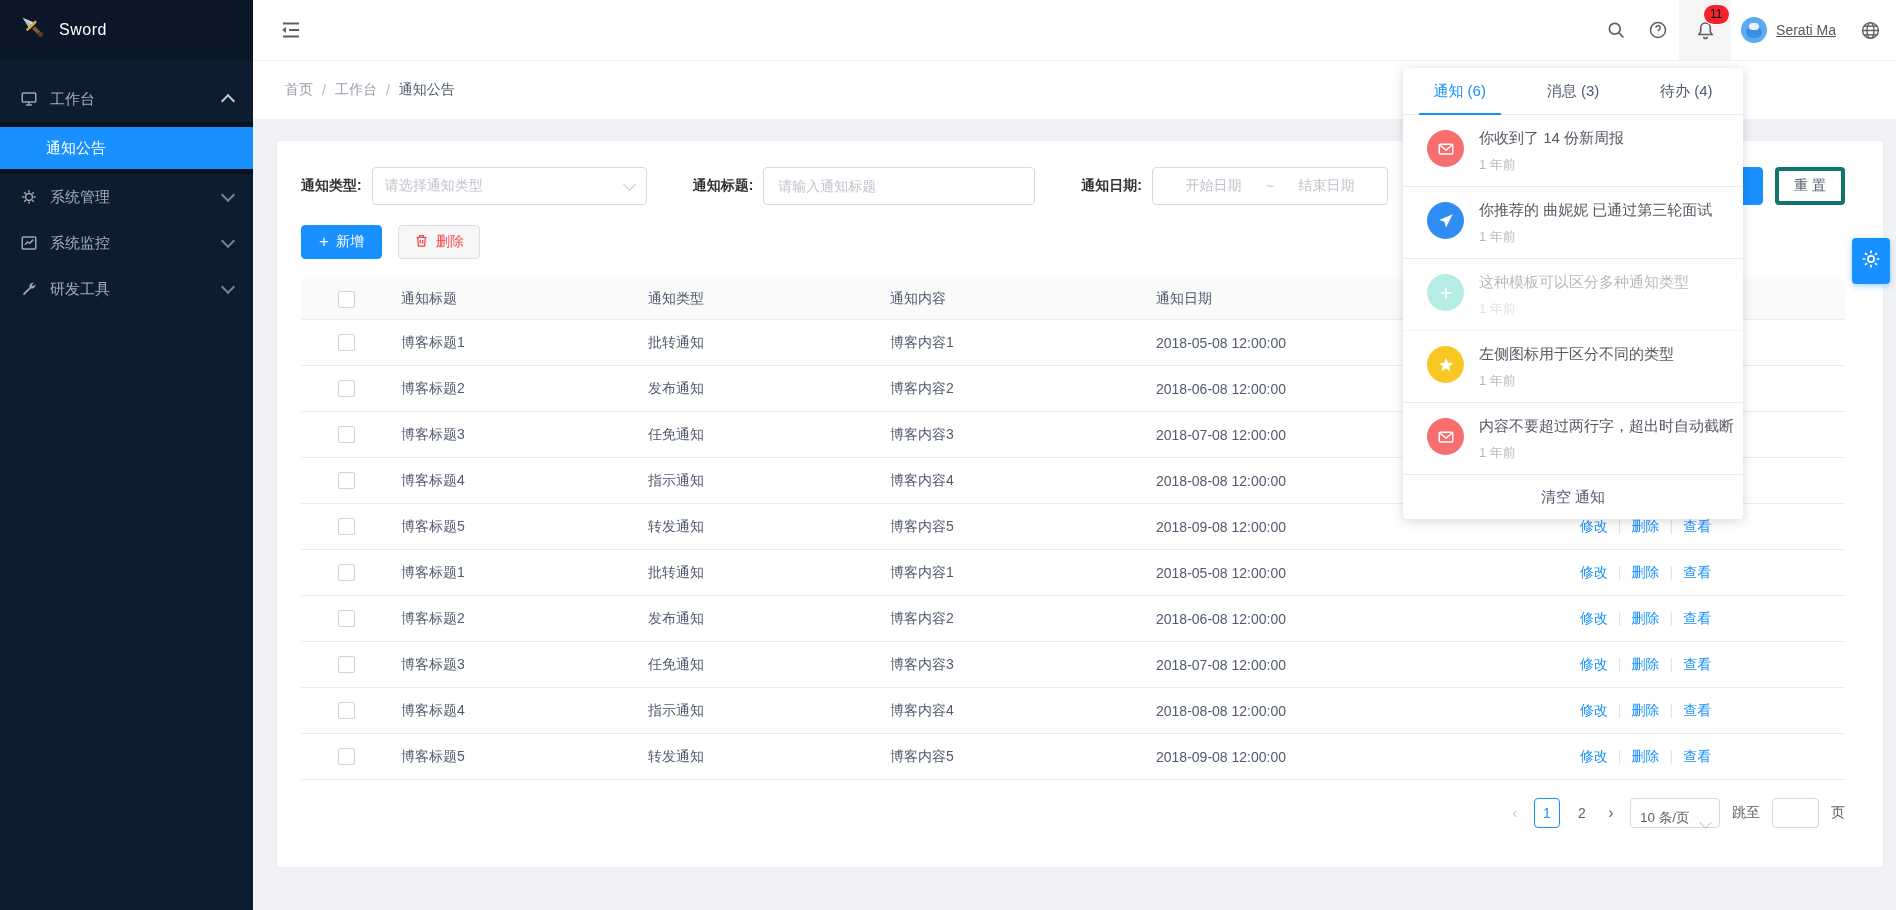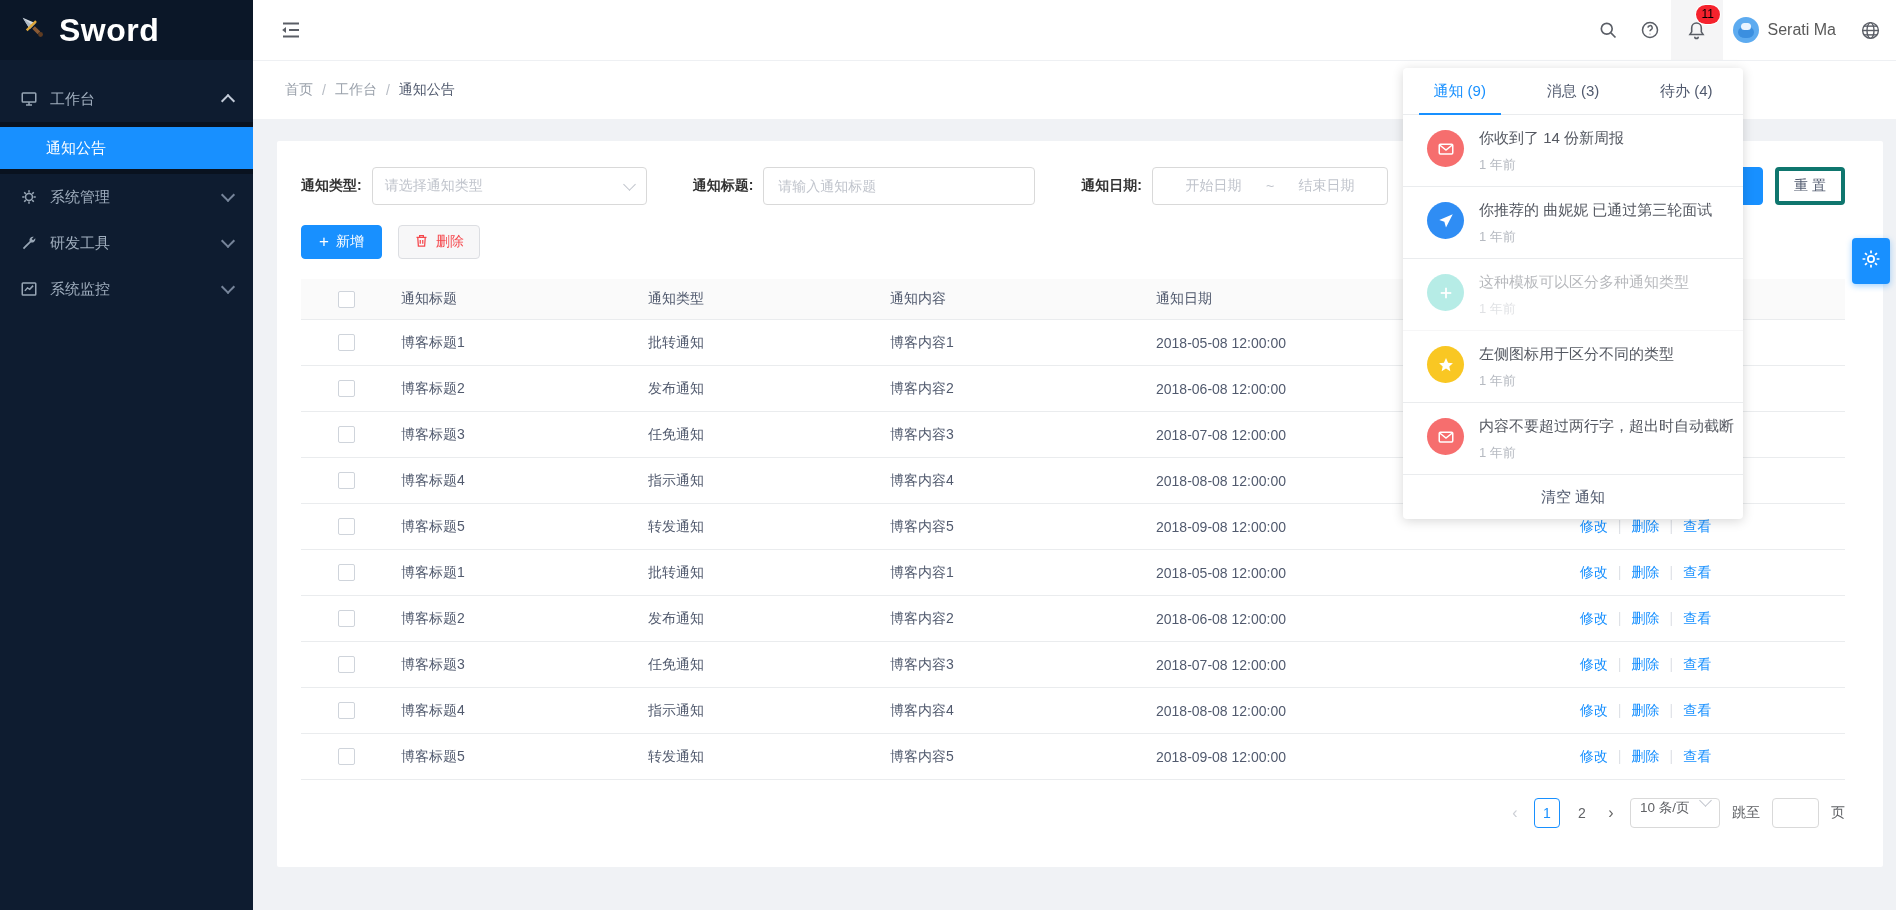--- a/index.html
+++ b/index.html
@@ -6,42 +6,42 @@
   body{
     width:1896px;height:910px;overflow:hidden;
     font-family:"Liberation Sans","DejaVu Sans",sans-serif;
     background:#f0f2f5;color:#515a6e;
   }
   .app{position:relative;display:flex;width:1896px;height:910px;}
 
   
   .sidebar{width:253px;flex-shrink:0;background:#0e1c30;display:flex;flex-direction:column;}
   .logo{height:60px;background:#0b1728;display:flex;align-items:center;padding-left:20px;gap:13px;flex-shrink:0;}
-  .logo-text{color:#ffffff;font-size:32px;font-weight:bold;letter-spacing:.5px;}
+  .logo-text{color:#ffffff;font-size:16px;font-weight:normal;letter-spacing:.5px;}
   .menu{padding-top:16px;font-size:15px;color:#9fadbd;}
   .menu-item{height:46px;display:flex;align-items:center;padding:0 20px;gap:12px;cursor:pointer;}
   .menu-item .mi-label{flex:0 0 auto;}
   .chev{width:8px;height:8px;border-right:2px solid #76859a;border-bottom:2px solid #76859a;transform:rotate(45deg);margin-left:auto;margin-top:-4px;}
   .chev.up{transform:rotate(-135deg);margin-top:4px;border-color:#c3ccd9;}
   .submenu{background:#09121f;padding:5px 0;}
   .submenu-item{height:42px;display:flex;align-items:center;padding-left:46px;color:#9fadbd;cursor:pointer;}
   .submenu-item.selected{background:#1890ff;color:#ffffff;}
   .si{width:18px;height:18px;flex-shrink:0;}
 
   
   .main{flex:1;display:flex;flex-direction:column;min-width:0;}
   .topbar{height:60px;background:#ffffff;border-bottom:1px solid #eef0f3;display:flex;align-items:center;padding-left:24px;flex-shrink:0;}
   .topbar-right{margin-left:auto;display:flex;align-items:center;height:100%;padding-right:14px;}
   .icon-btn{width:42px;height:60px;display:flex;align-items:center;justify-content:center;cursor:pointer;}
   .bell-wrap{width:52px;background:#f5f5f6;position:relative;}
   .badge{position:absolute;top:5px;left:25px;min-width:18px;height:19px;line-height:19px;padding:0 6px;background:#f5222d;color:#000000;font-size:12px;border-radius:10px;text-align:center;box-shadow:0 0 0 1px #fff;box-sizing:border-box;}
   .avatar{width:26px;height:26px;border-radius:50%;background:#5dabf0;margin:0 9px 0 10px;position:relative;overflow:hidden;flex-shrink:0;cursor:pointer;}
   .avatar::after{content:"";position:absolute;left:5px;top:9px;width:16px;height:12px;border-radius:50% 50% 45% 45%;background:#3b8fe0;}
   .avatar::before{content:"";position:absolute;left:8px;top:6px;width:10px;height:7px;border-radius:4px;background:#e8f3ff;z-index:1;}
-  .user-name{font-size:16px;color:#595959;cursor:pointer;}
+  .user-name{font-size:14px;color:#595959;cursor:pointer;text-decoration:underline;}
   .globe-btn{margin-left:22px;}
 
   .breadcrumb-bar{height:58px;background:#ffffff;display:flex;align-items:center;padding-left:32px;font-size:14px;flex-shrink:0;}
   .crumb{color:#9aa1ab;cursor:pointer;}
   .crumb-sep{color:#b7bcc4;margin:0 9px;}
   .crumb.current{color:#515a6e;font-weight:500;cursor:default;}
 
   .content{flex:1;background:#f0f2f5;padding:22px 13px 0 24px;box-sizing:border-box;}
   .card{background:#ffffff;border-radius:2px;height:726px;box-sizing:border-box;padding:26px 38px 16px 24px;}
 
@@ -78,21 +78,21 @@
   .cb{width:17px;height:17px;border:1px solid #cfd4db;border-radius:2px;background:#fff;margin:0 auto;cursor:pointer;box-sizing:border-box;}
   .link{color:#1890ff;cursor:pointer;}
   .lsep{color:#dfe2e7;margin:0 10px;}
 
   
   .pagination{margin-top:18px;display:flex;justify-content:flex-end;align-items:center;gap:12px;font-size:14px;color:#606266;}
   .pg-arrow{color:#666;cursor:pointer;font-size:16px;width:14px;text-align:center;}
   .pg-arrow.disabled{color:#cdd0d6;cursor:default;}
   .pg-num{min-width:20px;text-align:center;cursor:pointer;}
   .pg-num.active{width:26px;height:30px;line-height:28px;border:1px solid #1890ff;border-radius:4px;color:#1890ff;box-sizing:border-box;background:#fff;}
-  .pg-size{width:90px;height:30px;border:1px solid #d9d9d9;border-radius:4px;display:flex;align-items:flex-start;justify-content:space-between;padding:0 9px;box-sizing:border-box;cursor:pointer;font-size:13.5px;}
+  .pg-size{width:90px;height:30px;border:1px solid #d9d9d9;border-radius:4px;display:flex;align-items:flex-end;justify-content:space-between;padding:0 9px;box-sizing:border-box;cursor:pointer;font-size:13.5px;}
   .pg-size .sel-chev{margin-top:-3px;}
   .jump-input{width:47px;height:30px;border:1px solid #d9d9d9;border-radius:4px;box-sizing:border-box;outline:none;font-family:inherit;font-size:14px;text-align:center;}
 
   
   .notice-panel{position:absolute;left:1403px;top:68px;width:340px;background:#fff;border-radius:4px;box-shadow:0 2px 12px rgba(0,0,0,.16);z-index:60;}
   .np-tabs{display:flex;height:46px;border-bottom:1px solid #eaecee;}
   .np-tab{flex:1;display:flex;align-items:center;justify-content:center;font-size:15px;color:#515a6e;cursor:pointer;position:relative;}
   .np-tab.active{color:#1890ff;}
   .np-tab.active::after{content:"";position:absolute;bottom:-1px;left:50%;transform:translateX(-50%);width:82px;height:2px;background:#1890ff;}
   .np-item{display:flex;align-items:flex-start;gap:15px;height:72px;box-sizing:border-box;padding:13px 18px 0 24px;border-bottom:1px solid #eaecee;cursor:pointer;}
@@ -156,36 +156,36 @@
             <line x1="18.4" y1="5.6" x2="16.2" y2="7.8"></line>
               <line x1="7.8" y1="16.2" x2="5.6" y2="18.4"></line>
           </svg>
         </span>
         <span class="mi-label">系统管理</span>
         <span class="chev"></span>
       </div>
 
       <div class="menu-item">
         <span class="si">
-          <svg width="18" height="18" viewBox="0 0 24 24" fill="#98a6b5">
-            <path d="M20.5 6.8a4.6 4.6 0 0 1-6 4.4L8 17.7 5.5 20.2 3.8 18.5l2.5-2.5 6.5-6.5a4.6 4.6 0 0 1 5.6-5.8L15.6 6.5l1.9 1.9 2.8-2.8c.1.4.2.8.2 1.2z"></path>
-          </svg>
-        </span>
-        <span class="mi-label">研发工具</span>
-        <span class="chev"></span>
-      </div>
-
-      <div class="menu-item">
-        <span class="si">
           <svg width="18" height="18" viewBox="0 0 24 24" fill="none" stroke="#98a6b5" stroke-width="2">
             <rect x="3" y="4" width="18" height="16" rx="1"></rect>
             <polyline points="6.5,14.5 10,10.5 13,12.5 17.5,7.5"></polyline>
           </svg>
         </span>
         <span class="mi-label">系统监控</span>
+        <span class="chev"></span>
+      </div>
+
+      <div class="menu-item">
+        <span class="si">
+          <svg width="18" height="18" viewBox="0 0 24 24" fill="#98a6b5">
+            <path d="M20.5 6.8a4.6 4.6 0 0 1-6 4.4L8 17.7 5.5 20.2 3.8 18.5l2.5-2.5 6.5-6.5a4.6 4.6 0 0 1 5.6-5.8L15.6 6.5l1.9 1.9 2.8-2.8c.1.4.2.8.2 1.2z"></path>
+          </svg>
+        </span>
+        <span class="mi-label">研发工具</span>
         <span class="chev"></span>
       </div>
     </nav>
   </aside>
 
   <div class="main">
 
     <header class="topbar">
       <span class="icon-btn" style="width:28px;padding:0;">
         <svg width="24" height="24" viewBox="0 0 24 24" fill="none" stroke="#5a5e66" stroke-width="2">
@@ -447,21 +447,21 @@
           <input class="jump-input" style="">
           <span>页</span>
         </div>
 
       </div>
     </div>
   </div>
 
   <div class="notice-panel">
     <div class="np-tabs">
-      <div class="np-tab active">通知 (9)</div>
+      <div class="np-tab active">通知 (6)</div>
       <div class="np-tab">消息 (3)</div>
       <div class="np-tab">待办 (4)</div>
     </div>
 
     <div class="np-item">
       <span class="np-ico" style="background-color: rgb(246, 110, 110);">
         <svg width="18" height="18" viewBox="0 0 24 24" fill="none" stroke="#fff" stroke-width="2">
             <rect x="3" y="5.5" width="18" height="13" rx="1.5"></rect>
             <polyline points="4,7 12,13.5 20,7"></polyline>
           </svg>

